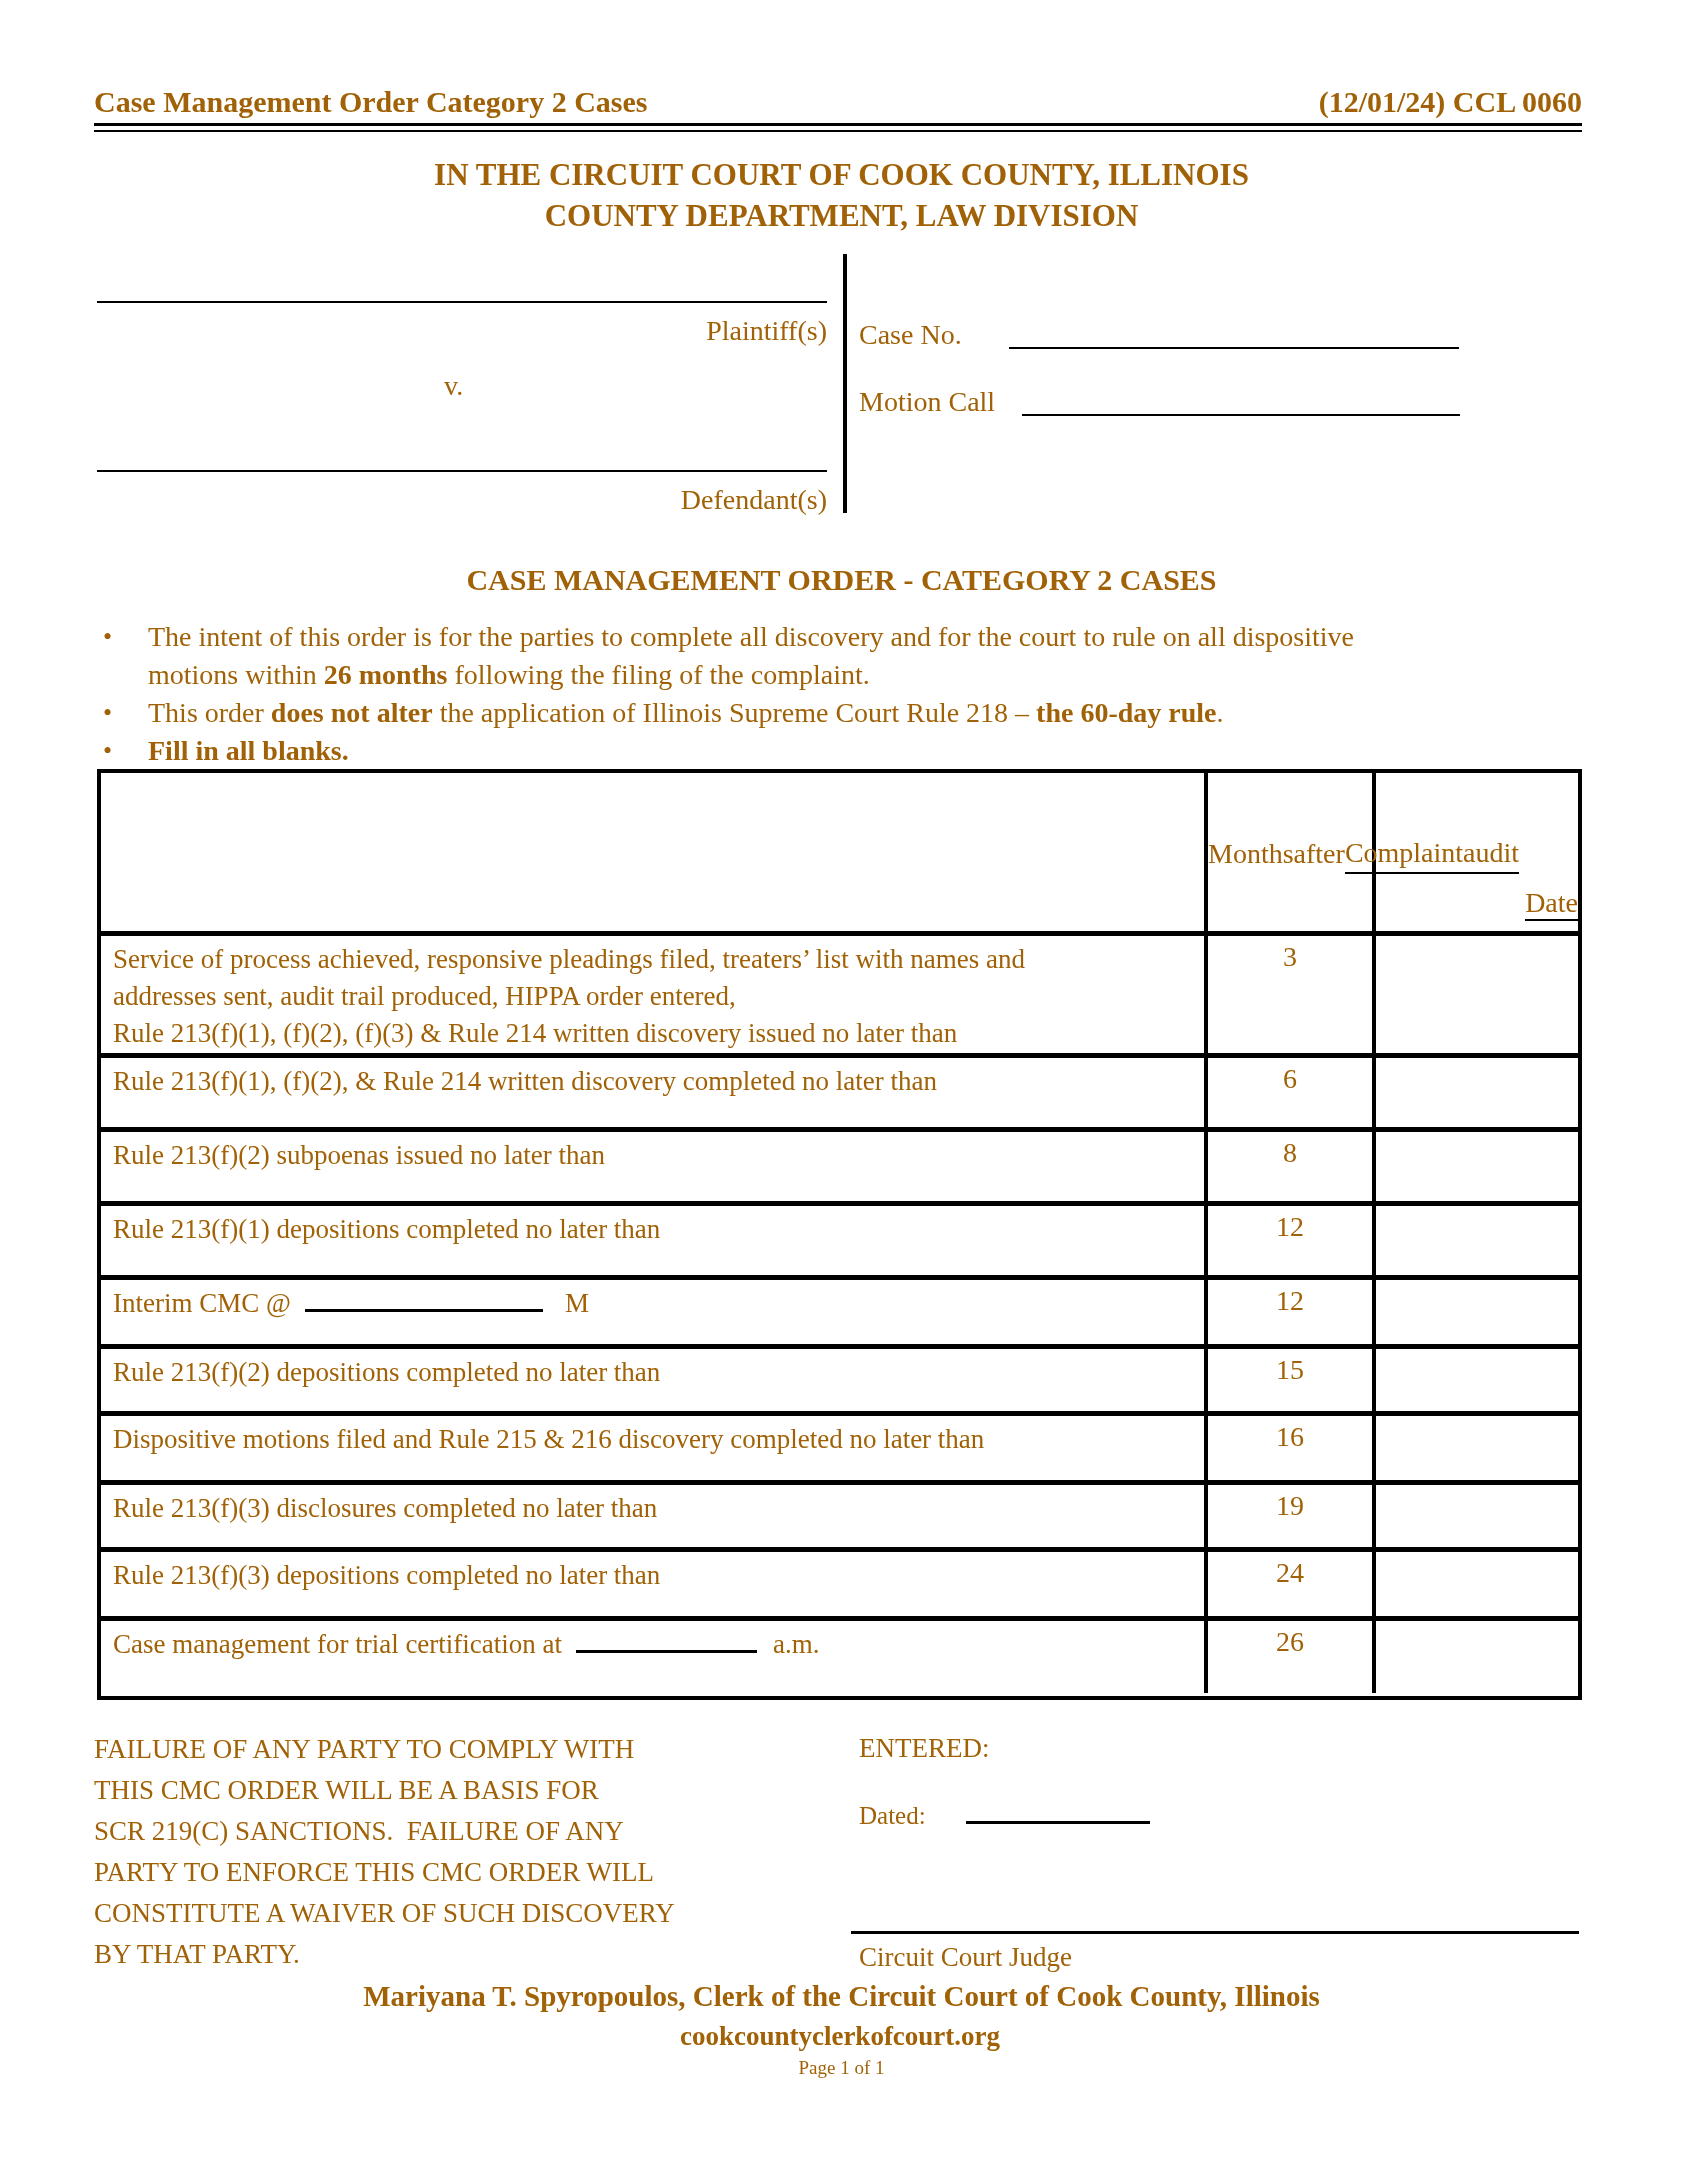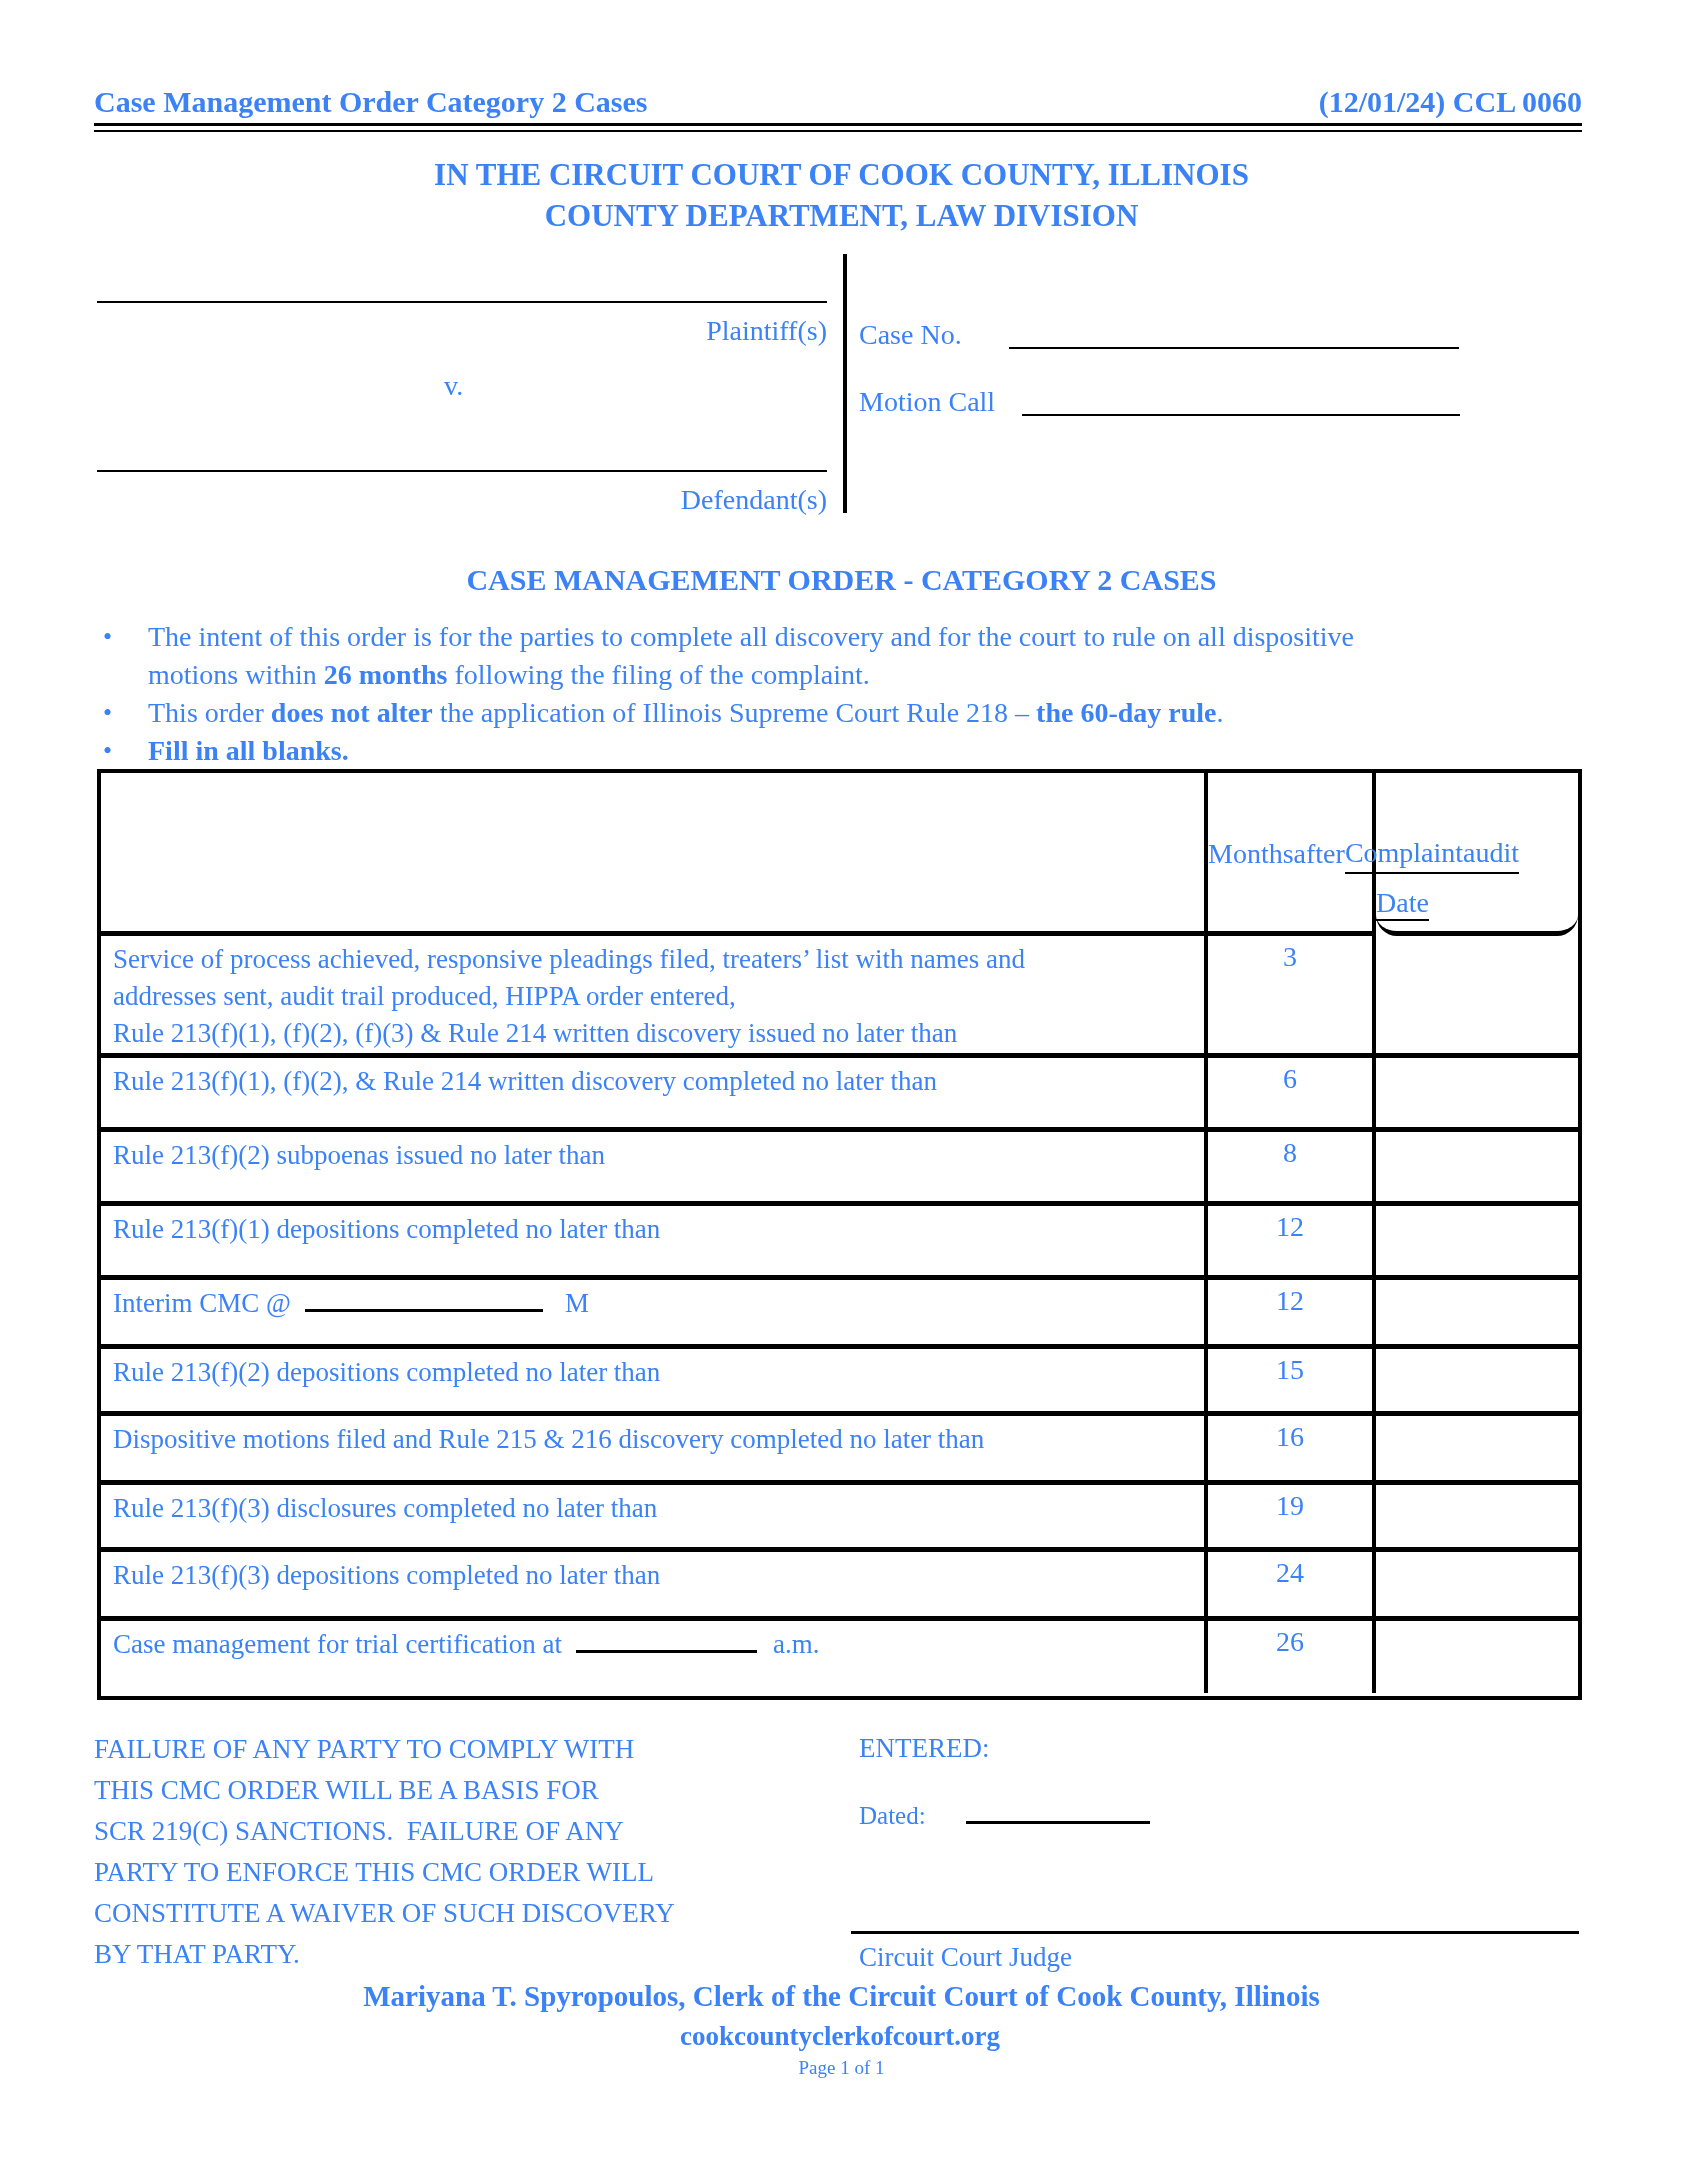--- a/index.html
+++ b/index.html
@@ -2,21 +2,21 @@
 <html><head>
 <meta charset="utf-8">
 <style>
   * { box-sizing: border-box; margin: 0; padding: 0; }
   html, body { background: #ffffff; }
   .page {
     position: relative;
     width: 1683px;
     height: 2178px;
     background: #ffffff;
-    color: #3b82f6;
+    color: #a16207;
     font-family: "Liberation Serif", serif;
     overflow: hidden;
   }
   .abs { position: absolute; }
 
   
   .topbar {
     left: 94px; right: 101px; top: 85px;
     display: flex; justify-content: space-between; align-items: baseline;
     font-weight: bold; font-size: 30px;
@@ -70,22 +70,22 @@
   .c.lastrow { border-bottom: none; }
   .c-desc { font-size: 27px; line-height: 37px; padding: 5px 14px 0 12px; white-space: pre-wrap; }
   .c-desc.bottom { display: flex; flex-direction: column; justify-content: flex-start; padding-bottom: 10px; }
   .c-months { text-align: center; font-size: 28px; padding-top: 5px; }
   .months-head {
     display: flex; flex-direction: row; align-items: center;
     font-size: 28px; padding-top: 4px; row-gap: 4px;
   }
   .months-head span { line-height: 38px; }
   .date-head {
-    display: flex; flex-direction: column; align-items: flex-start; justify-content: flex-end;
-    font-size: 28px; padding-bottom: 10px; border-radius: 21px;
+    display: flex; flex-direction: column; align-items: flex-end; justify-content: flex-end;
+    font-size: 28px; padding-bottom: 10px;
   }
   .u { border-bottom: 2px solid #000; }
   .desc-line { white-space: normal; }
   .blank {
     display: inline-block;
     border-bottom: 3px solid #000;
     height: 26px;
     vertical-align: baseline;
   }
   .blank-interim { width: 238px; margin: 0 22px 0 14px; }

